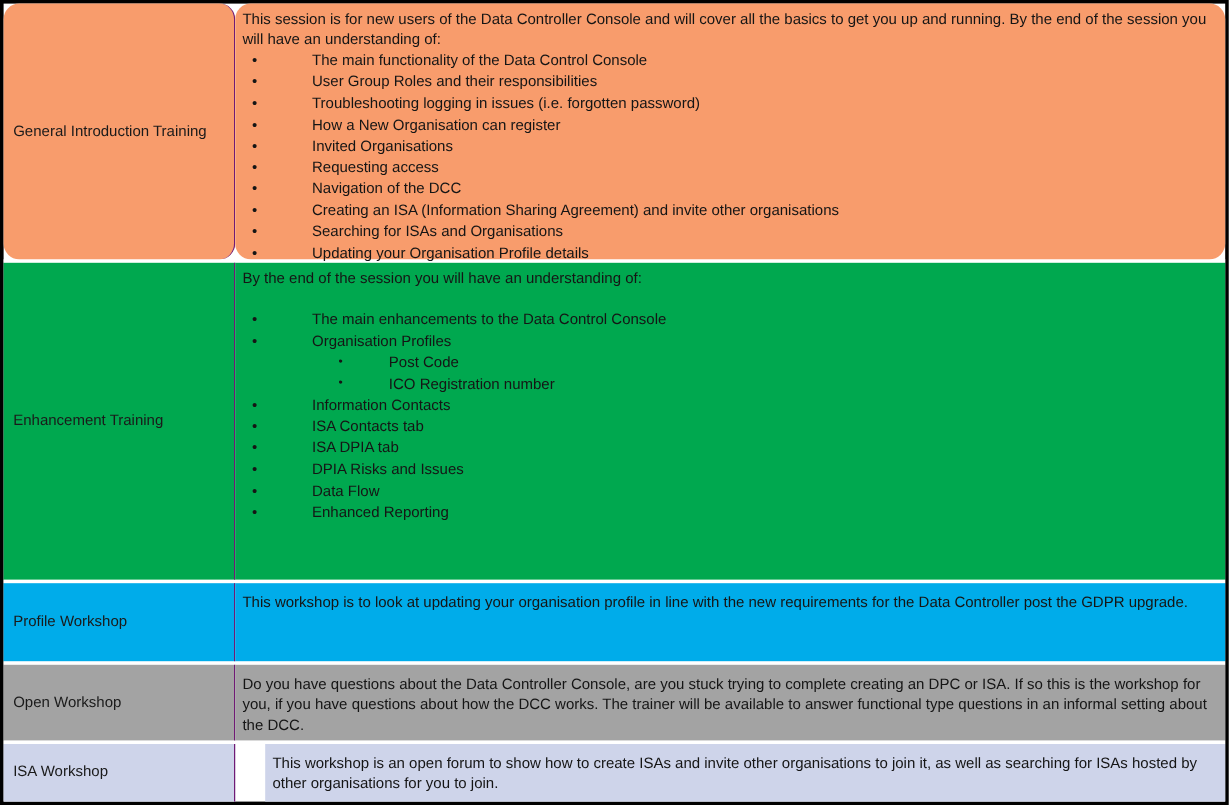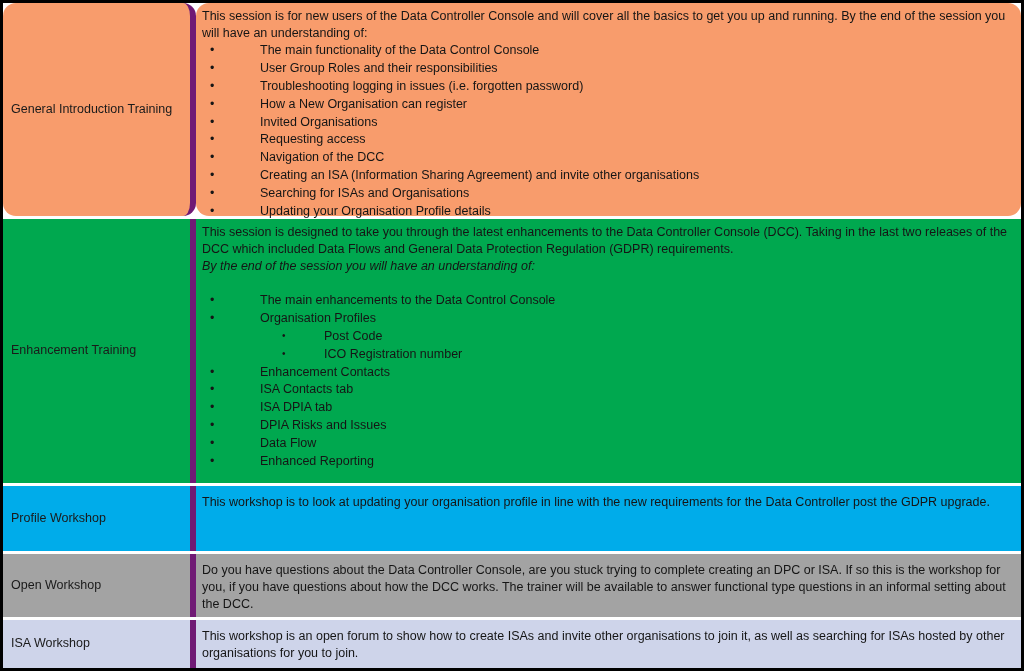--- a/index.html
+++ b/index.html
@@ -24,27 +24,27 @@
     flex-direction: column;
   }
 
   .t-row {
     display: flex;
     flex-direction: row;
     width: 100%;
     box-sizing: border-box;
     border-bottom: 3px solid #ffffff;
   }
-  .t-row:last-child { border-bottom: none; }
+  .t-row:last-child { border-bottom: none; gap: 25px; }
 
   .cell-title {
     width: 193px;
     min-width: 193px;
     box-sizing: border-box;
-    border-right: 6px solid #701a75;
+    border-right: 1px solid #701a75;
     display: flex;
     align-items: center;
     padding: 0 0 0 8px;
   }
   .cell-body {
     flex: 1 1 auto;
     box-sizing: border-box;
     padding: 5px 6px 5px 6px;
   }
 
@@ -146,29 +146,28 @@
         <li><span class="bdot">•</span><span>Updating your Organisation Profile details</span></li>
       </ul>
     </div>
   </div>
 
   <div class="t-row row-enhancement">
     <div class="cell-title">
       <span class="title-text">Enhancement Training</span>
     </div>
     <div class="cell-body">
-      <p class="para">This session is designed to take you through the latest enhancements to the Data Controller Console (DCC). Taking in the last two releases of the DCC which included Data Flows and General Data Protection Regulation (GDPR) requirements.</p>
       <p class="para">By the end of the session you will have an understanding of:</p>
       <div class="spacer-line"></div>
       <ul class="bullets">
         <li><span class="bdot">•</span><span>The main enhancements to the Data Control Console</span></li>
         <li><span class="bdot">•</span><span>Organisation Profiles</span></li>
         <li class="sub"><span class="bdot">•</span><span>Post Code</span></li>
         <li class="sub"><span class="bdot">•</span><span>ICO Registration number</span></li>
-        <li><span class="bdot">•</span><span>Enhancement Contacts</span></li>
+        <li><span class="bdot">•</span><span>Information Contacts</span></li>
         <li><span class="bdot">•</span><span>ISA Contacts tab</span></li>
         <li><span class="bdot">•</span><span>ISA DPIA tab</span></li>
         <li><span class="bdot">•</span><span>DPIA Risks and Issues</span></li>
         <li><span class="bdot">•</span><span>Data Flow</span></li>
         <li><span class="bdot">•</span><span>Enhanced Reporting</span></li>
       </ul>
     </div>
   </div>
 
   <div class="t-row row-profile">

